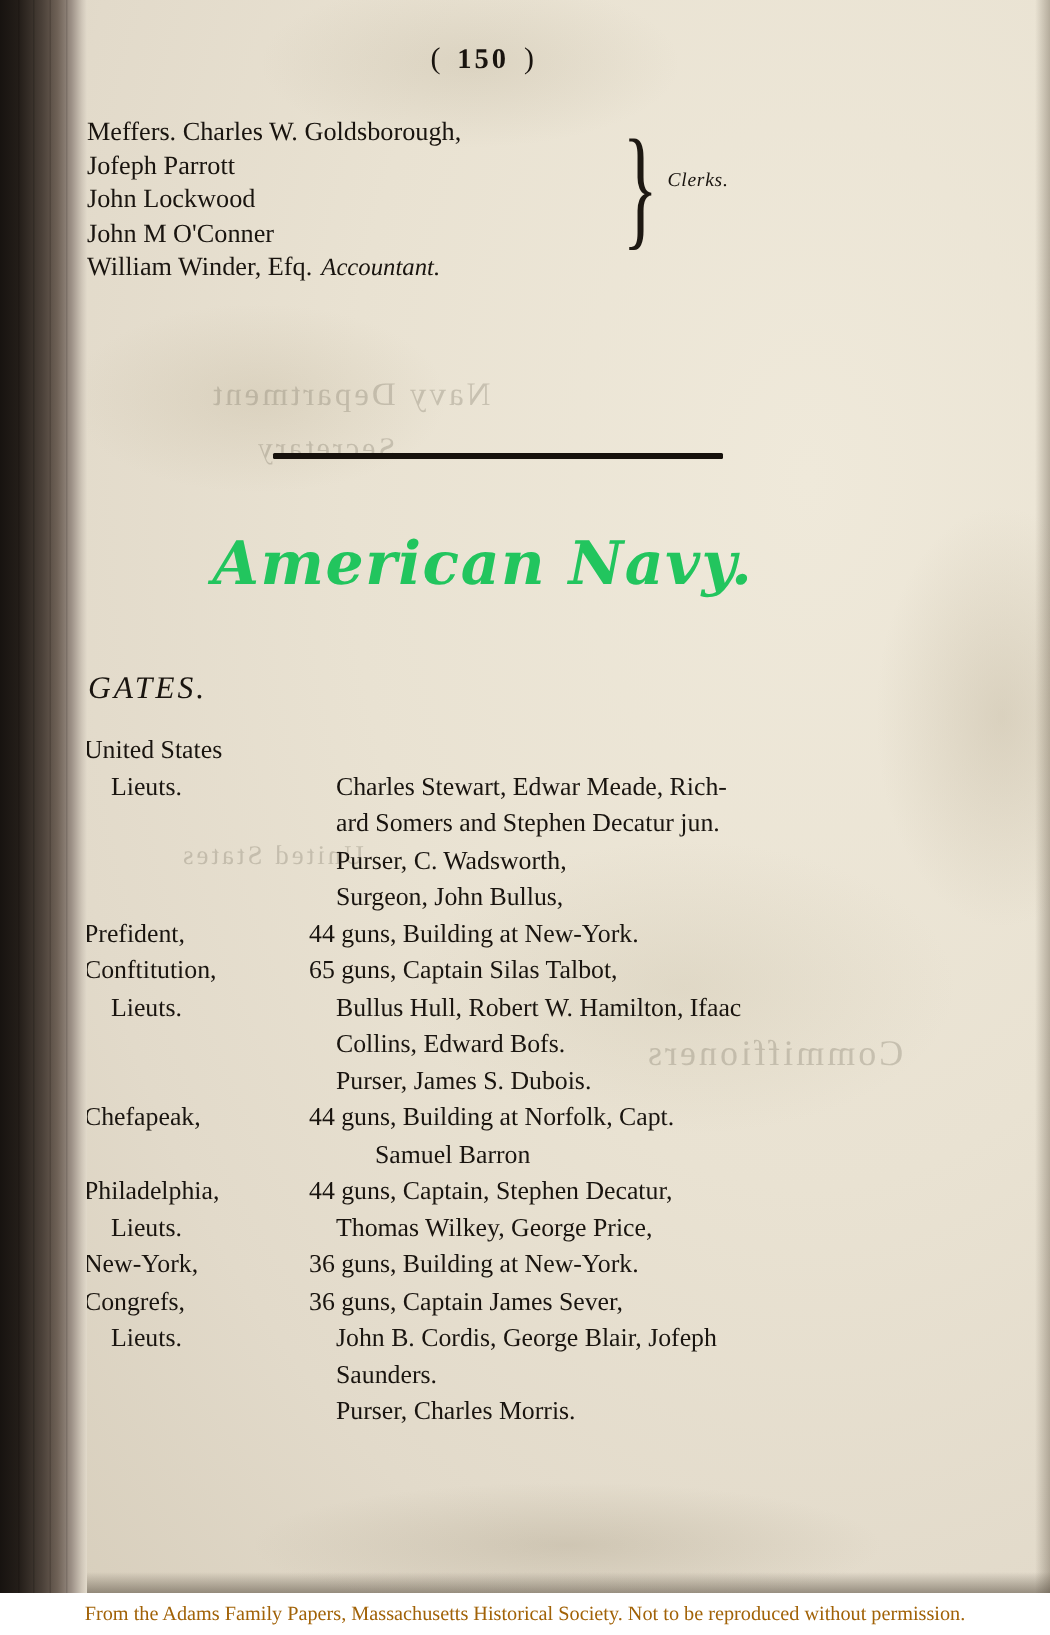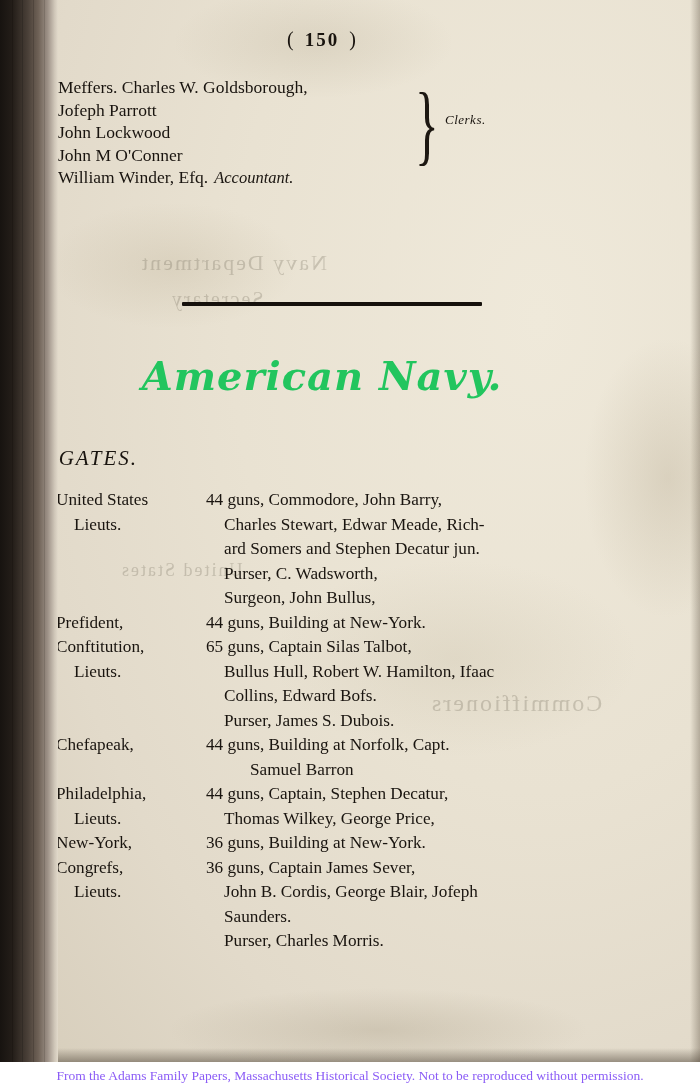--- a/index.html
+++ b/index.html
@@ -194,21 +194,21 @@
     line-height: 24.5px;
   }
   .col-text.ind { padding-left: 26px; }
 
   
   .caption {
     position: absolute;
     left: 0; bottom: 0;
     width: 700px; height: 28px;
     background: #ffffff;
-    color: #8b5cf6;
+    color: #a16207;
     font-family: "Liberation Serif", serif;
     font-size: 13.5px;
     display: flex;
     align-items: center;
     justify-content: center;
     text-align: center;
   }
 </style>
 </head>
 <body>
@@ -247,21 +247,20 @@
     <div class="rule"></div>
 
     <div class="title-navy">American Navy.</div>
 
     <div class="subtitle-frigates">FRIGATES.</div>
 
     <div class="entries">
 
       <div class="row">
         <div class="col-name">United States</div>
-        <div class="col-text">44 guns, Commodore, John Barry,</div>
       </div>
 
       <div class="row">
         <div class="col-name indent">Lieuts.</div>
         <div class="col-text">
           <div>Charles Stewart, Edwar Meade, Rich-</div>
           <div>ard Somers and Stephen Decatur jun.</div>
           <div>Purser, C. Wadsworth,</div>
           <div>Surgeon, John Bullus,</div>
         </div>

